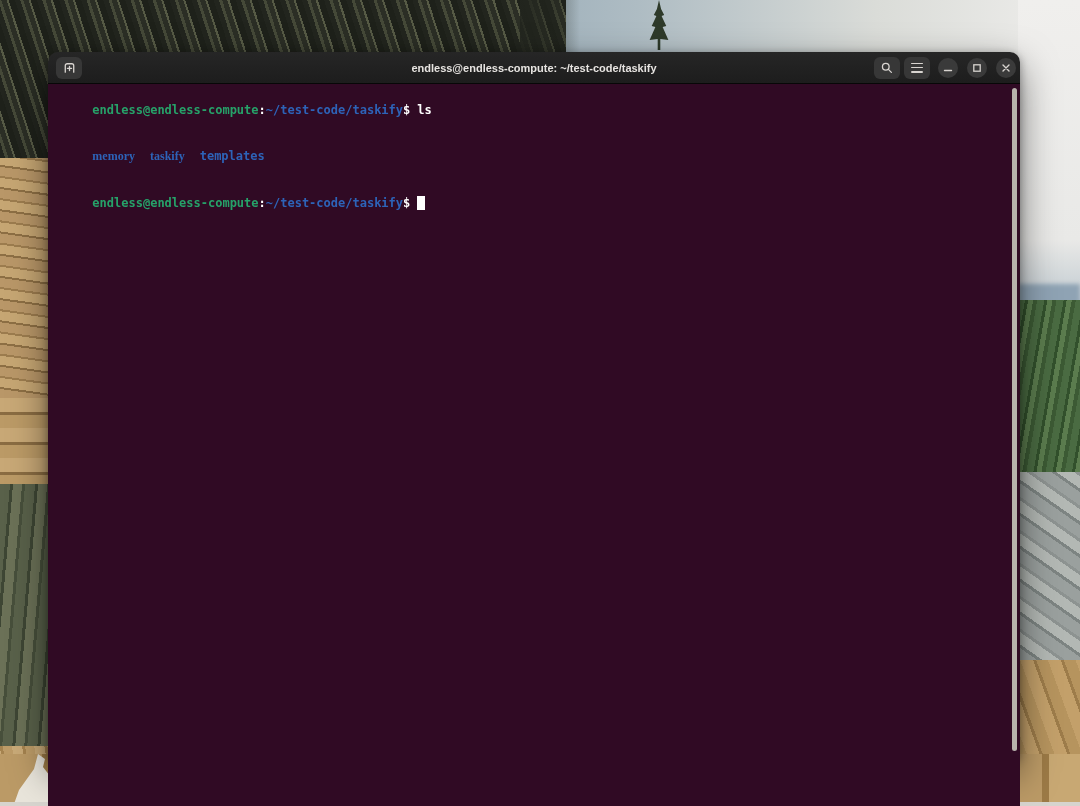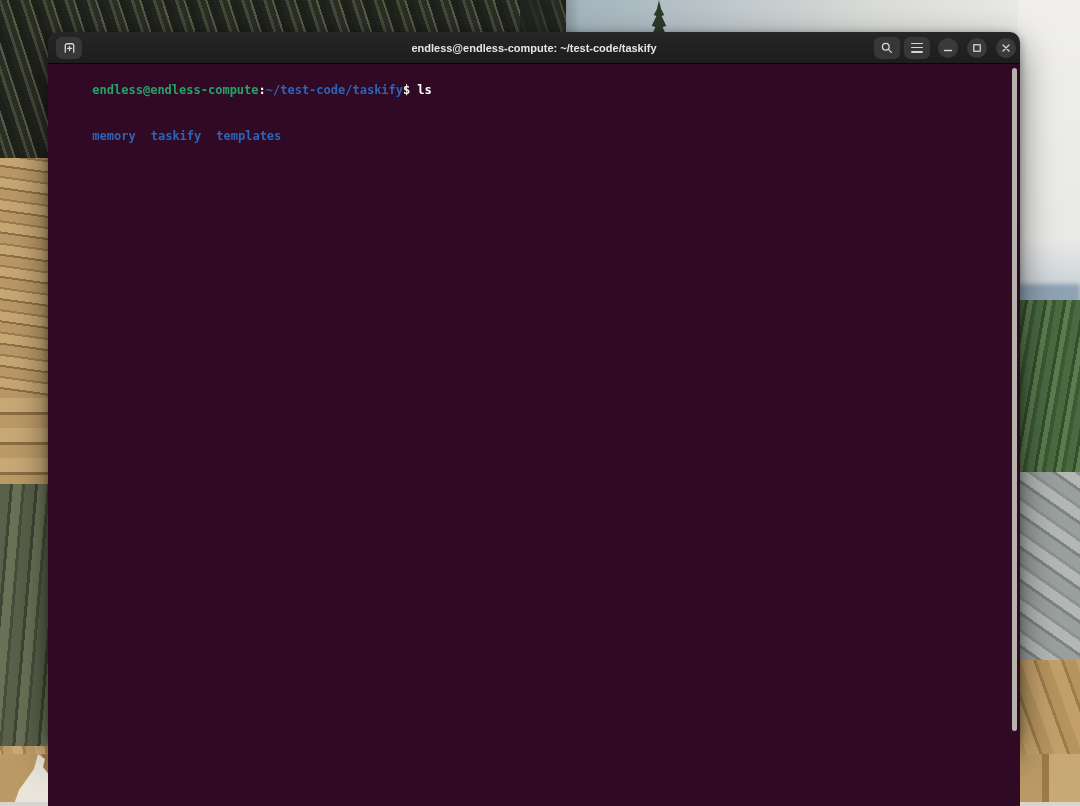--- a/index.html
+++ b/index.html
@@ -41,21 +41,21 @@
     background:repeating-linear-gradient(90deg,#bb9a66 0 42px,#9c7a46 42px 49px,#c8a873 49px 92px,#a5834f 92px 100px); }
   .wp-bottom-stone { left:620px; top:754px; width:395px; height:48px; border-radius:10px 10px 0 0;
     background:linear-gradient(180deg,#b5ad9d,#a89f8d); }
   .wp-bottom-stone2 { left:905px; top:758px; width:70px; height:46px; border-radius:14px 14px 0 0; background:#c2a169; }
   .wp-bottom-stone3 { left:735px; top:766px; width:52px; height:40px; border-radius:12px 12px 0 0; background:#c9a871; }
   .wp-bird { left:14px; top:754px; width:50px; height:50px; background:#e9e5db;
     clip-path:polygon(48% 0,62% 10%,58% 26%,92% 70%,100% 100%,0 100%,10% 72%,40% 30%); }
   .wp-bottom-edge { left:0; top:802px; width:1080px; height:4px; background:#d7d4ce; }
 
   
-  .window { position:absolute; left:48px; top:32px; width:972px; height:710px;
+  .window { position:absolute; left:48px; top:52px; width:972px; height:710px;
     border-radius:10px; box-shadow:0 14px 36px rgba(0,0,0,.5), 0 2px 8px rgba(0,0,0,.35); }
   .titlebar { position:relative; height:32px; background:linear-gradient(180deg,#262626,#1d1d1d);
     border-radius:10px 10px 0 0; border-bottom:1px solid #070707;
     display:flex; align-items:center; }
   .title { position:absolute; left:0; right:0; text-align:center;
     color:#e7e4e1; font-size:11px; font-weight:bold; pointer-events:none; }
   .tb-btn { width:26px; height:22px; border-radius:6px; background:#373737;
     display:flex; align-items:center; justify-content:center; }
   .tb-btn svg, .circle-btn svg { display:block; }
   .new-tab { position:absolute; left:8px; }
@@ -68,21 +68,21 @@
   .btn-min { left:890px; } .btn-max { left:919px; } .btn-close { left:948px; }
 
   .term-body { position:relative; height:788px; background:#300a24;
     border-radius:0 0 9px 9px; padding:3px 14px 3px 1px; overflow:hidden; }
   .term-line { font-family:"DejaVu Sans Mono", monospace; font-size:12px; line-height:15.5px;
     font-weight:bold; white-space:pre; color:#ffffff; }
   .c-green { color:#26a269; }
   .c-blue  { color:#2d63b8; }
   .c-fg    { color:#ffffff; }
   .cmd     { margin-left:7px; font-weight:bold; }
-  .dir     { margin-right:15px; }
+  .dir     { margin-right:15px;font-family:Liberation Serif, serif; }
   .cursor  { display:inline-block; width:8px; height:14px; background:#ffffff;
     vertical-align:text-bottom; margin-left:7px; }
   .scrollbar { position:absolute; right:3px; top:4px; width:5px; height:663px;
     border-radius:3px; background:#b7b2ac; }
 </style>
 </head>
 <body>
 
 <div class="wp wp-base"></div>
 <div class="wp wp-sky"></div>
@@ -165,16 +165,19 @@
   <div class="term-body">
 
     <div class="term-line">
       <span class="c-green">endless@endless-compute</span><span class="c-fg">:</span><span class="c-blue">~/test-code/taskify</span><span class="c-fg">$</span><span class="c-fg cmd">ls</span>
     </div>
 
     <div class="term-line">
       <span class="c-blue dir">memory</span><span class="c-blue dir">taskify</span><span class="c-blue">templates</span>
     </div>
 
+    <div class="term-line">
+      <span class="c-green">endless@endless-compute</span><span class="c-fg">:</span><span class="c-blue">~/test-code/taskify</span><span class="c-fg">$</span><span class="cursor"></span>
+    </div>
 
     <div class="scrollbar"></div>
   </div>
 </div>
 
 </body></html>

